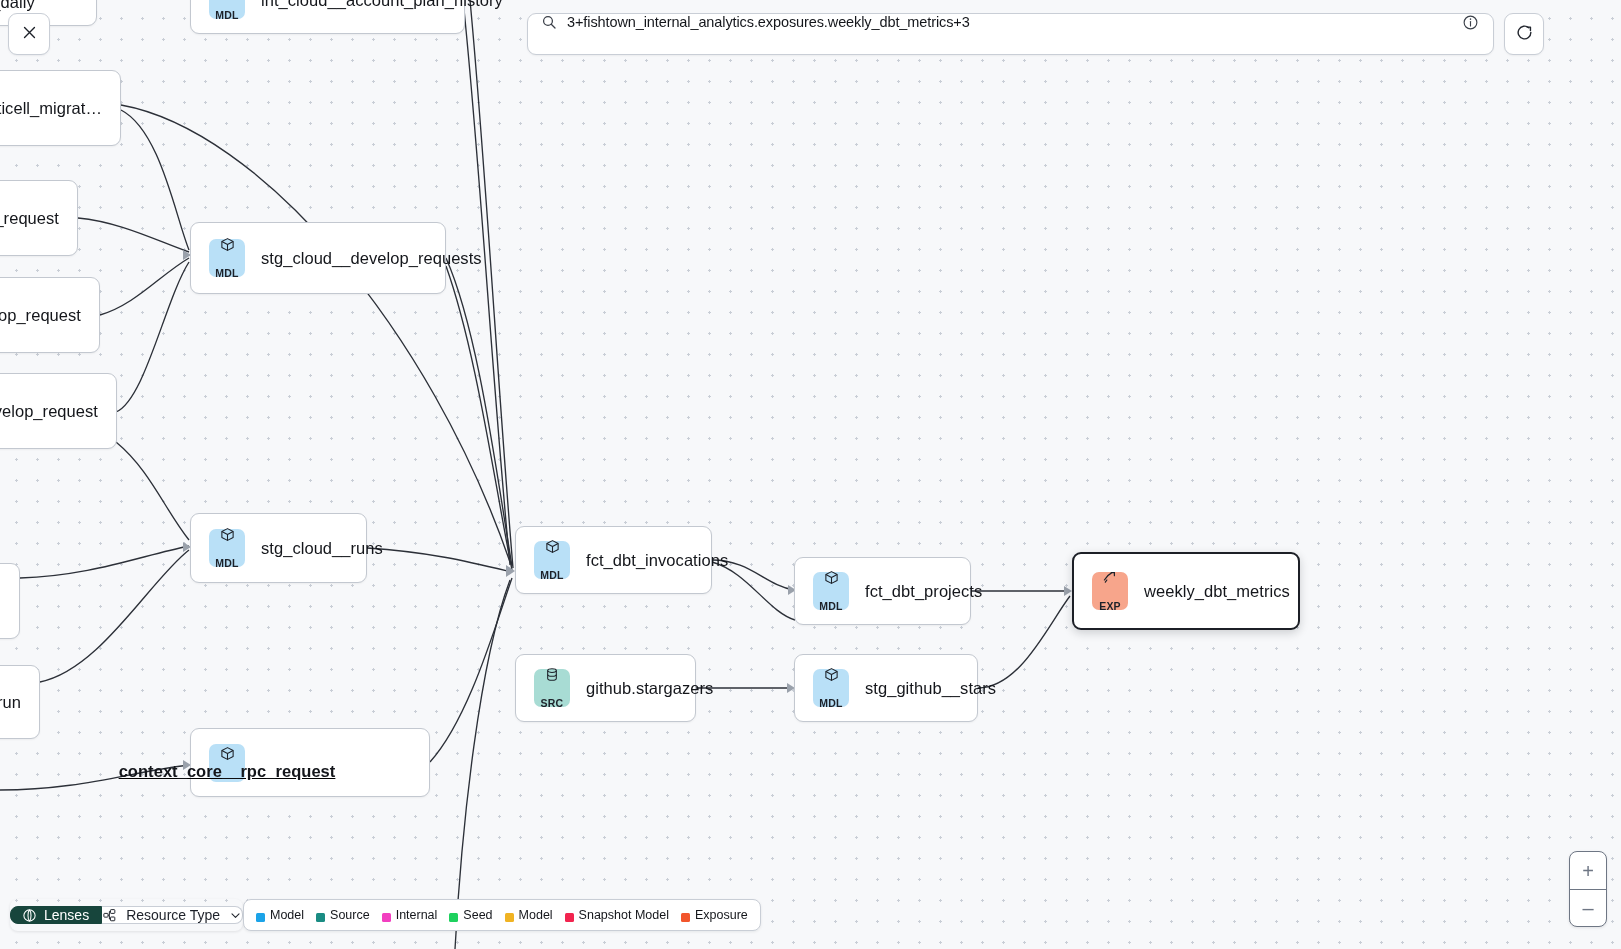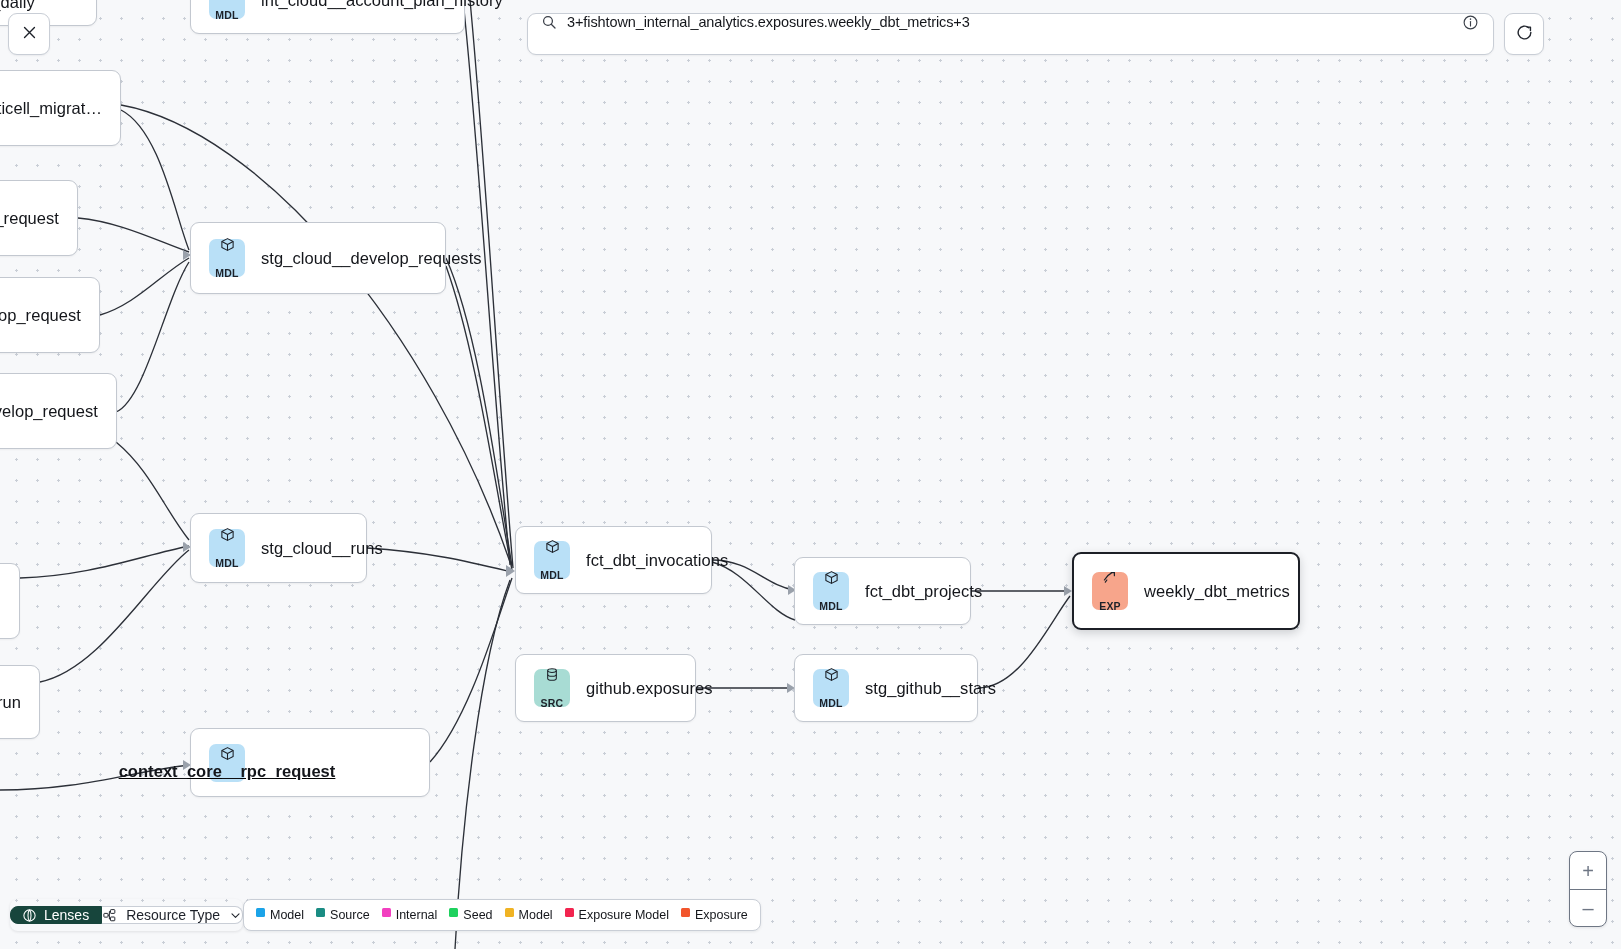--- a/index.html
+++ b/index.html
@@ -199,21 +199,21 @@
     background: #fff;
     border: 1px solid #c9ced6;
     border-radius: 8px;
     display: flex; align-items: center;
     gap: 12px;
     padding: 0 12px;
     z-index: 30;
     box-shadow: 0 1px 3px rgba(16,20,28,0.08);
   }
   .legend-item {
-    display: flex; align-items: flex-start; gap: 5px;
+    display: flex; align-items: flex-end; gap: 5px;
     font-size: 12.5px;
     color: #14161b;
     white-space: nowrap;
     cursor: pointer;
   }
   .legend-swatch {
     width: 9px; height: 9px; border-radius: 1.5px;
     flex: 0 0 auto;
   }
 
@@ -384,21 +384,21 @@
     <span class="badge src" style="background: rgb(168, 220, 212);">
       <span class="glyph">
         <svg width="14" height="15" viewBox="0 0 24 24" fill="none" stroke="#1d2129" stroke-width="1.8">
           <ellipse cx="12" cy="5.3" rx="7.4" ry="3.1"></ellipse>
           <path d="M4.6 5.3v13.4c0 1.7 3.3 3.1 7.4 3.1s7.4-1.4 7.4-3.1V5.3"></path>
           <path d="M4.6 12c0 1.7 3.3 3.1 7.4 3.1s7.4-1.4 7.4-3.1"></path>
         </svg>
       </span>
       <span class="code">SRC</span>
     </span>
-    <span class="node-label">github.exposures</span>
+    <span class="node-label">github.stargazers</span>
   </div>
 
   <div class="node" style="left:794px; top:557px; width:177px; height:68px;">
     <span class="badge mdl" style="background: rgb(185, 224, 247);">
       <span class="glyph">
         <svg width="15" height="15" viewBox="0 0 24 24" fill="none" stroke="#1d2129" stroke-width="1.7" stroke-linejoin="round">
           <path d="M12 2.6 21 7.3v9.4L12 21.4 3 16.7V7.3z"></path>
           <path d="M3 7.3 12 12l9-4.7M12 12v9.4"></path>
         </svg>
       </span>
@@ -513,21 +513,21 @@
       <div class="legend-item">
         <span class="legend-swatch" style="background: rgb(30, 209, 94);"></span>
         <span>Seed</span>
       </div>
       <div class="legend-item">
         <span class="legend-swatch" style="background: rgb(240, 179, 35);"></span>
         <span>Model</span>
       </div>
       <div class="legend-item">
         <span class="legend-swatch" style="background: rgb(242, 36, 79);"></span>
-        <span>Exposure Model</span>
+        <span>Snapshot Model</span>
       </div>
       <div class="legend-item">
         <span class="legend-swatch" style="background: rgb(242, 85, 44);"></span>
         <span>Exposure</span>
       </div>
     </div>
 
   <div class="zoom-controls">
     <div class="zoom-btn">+</div>
     <div class="zoom-btn">–</div>

